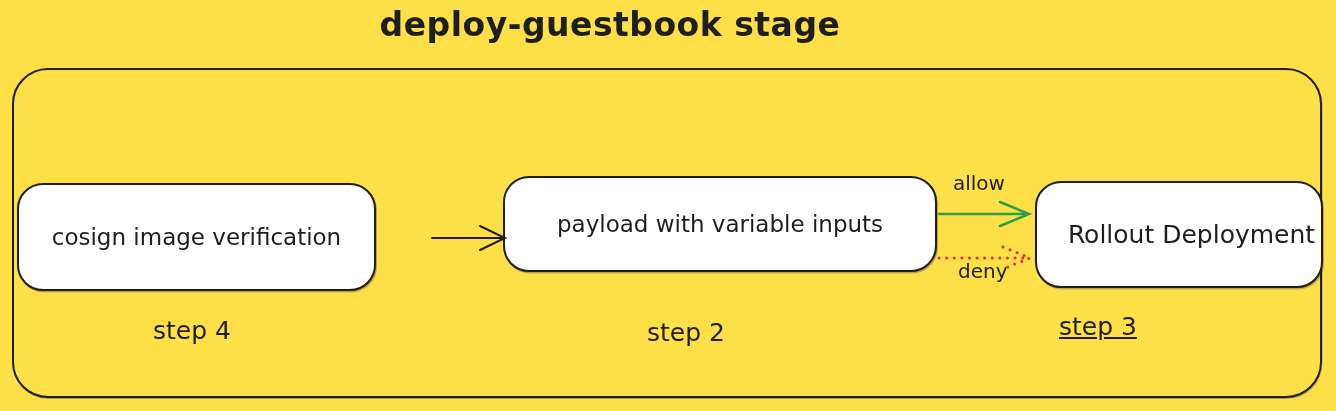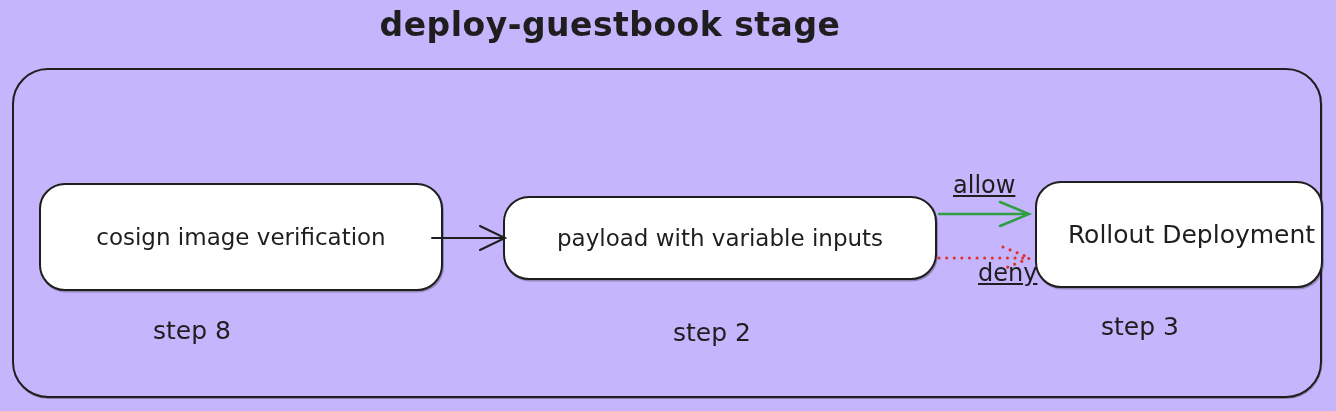--- a/index.html
+++ b/index.html
@@ -5,21 +5,21 @@
   html, body {
     margin: 0;
     padding: 0;
     background: #ffffff;
     font-family: "DejaVu Sans", sans-serif;
   }
   .canvas {
     position: relative;
     width: 1336px;
     height: 411px;
-    background: #c4b5fd;
+    background: #fde047;
     overflow: hidden;
     color: #1e1e1e;
   }
   .diagram-title {
     position: absolute;
     left: 0;
     top: 5px;
     width: 1220px;
     text-align: center;
     font-size: 33px;
@@ -49,42 +49,41 @@
     align-items: center;
     text-align: center;
     box-shadow: 1px 1.5px 0 rgba(30,30,30,0.30);
     box-sizing: border-box;
   }
   .node .line {
     font-size: 23px;
     line-height: 31px;
     white-space: nowrap;
   }
-  .node-1 { left: 39px;   top: 183px; width: 404px; height: 108px; }
-  .node-2 { left: 503px;  top: 196px; width: 434px; height: 84px; }
+  .node-1 { left: 17px;   top: 183px; width: 359px; height: 108px; }
+  .node-2 { left: 503px;  top: 176px; width: 434px; height: 96px; }
   .node-3 { left: 1035px; top: 181px; width: 288px; height: 107px; padding-left: 25px; }
   .node-3 .line { font-size: 25px; }
   .step-label {
     position: absolute;
     font-size: 25px;
     color: #1e1e1e;
     white-space: nowrap;
   }
   .step-label-1 { left: 153px;  top: 316px; }
-  .step-label-2 { left: 673px;  top: 318px; }
-  .step-label-3 { left: 1101px; top: 312px; }
+  .step-label-2 { left: 647px;  top: 318px; }
+  .step-label-3 { left: 1059px; top: 312px; text-decoration: underline; }
   .arrow-label {
     position: absolute;
-    font-size: 24px;
+    font-size: 20px;
     color: #1e1e1e;
     white-space: nowrap;
-    text-decoration: underline;
   }
   .allow-label { left: 953px; top: 171px; }
-  .deny-label  { left: 958px; top: 259px; margin-left: 20px; }
+  .deny-label  { left: 958px; top: 259px; }
   .arrows-overlay {
     position: absolute;
     left: 0;
     top: 0;
     width: 1336px;
     height: 411px;
     pointer-events: none;
   }
 </style>
 </head>
@@ -101,21 +100,21 @@
   </div>
 
   <div class="node node-2">
     <div class="line">payload with variable inputs</div>
   </div>
 
   <div class="node node-3">
     <div class="line">Rollout Deployment</div>
   </div>
 
-  <div class="step-label step-label-1">step 8</div>
+  <div class="step-label step-label-1">step 4</div>
   <div class="step-label step-label-2">step 2</div>
   <div class="step-label step-label-3">step 3</div>
 
   <div class="arrow-label allow-label">allow</div>
   <div class="arrow-label deny-label">deny</div>
 
   <svg class="arrows-overlay" width="1336" height="411" viewBox="0 0 1336 411" xmlns="http://www.w3.org/2000/svg">
     <g fill="none" stroke-width="2" stroke-linecap="round" stroke="#1e1e1e">
       <line x1="432" y1="238" x2="503" y2="238"></line>
       <polyline points="480,226 505,238 480,250"></polyline>

